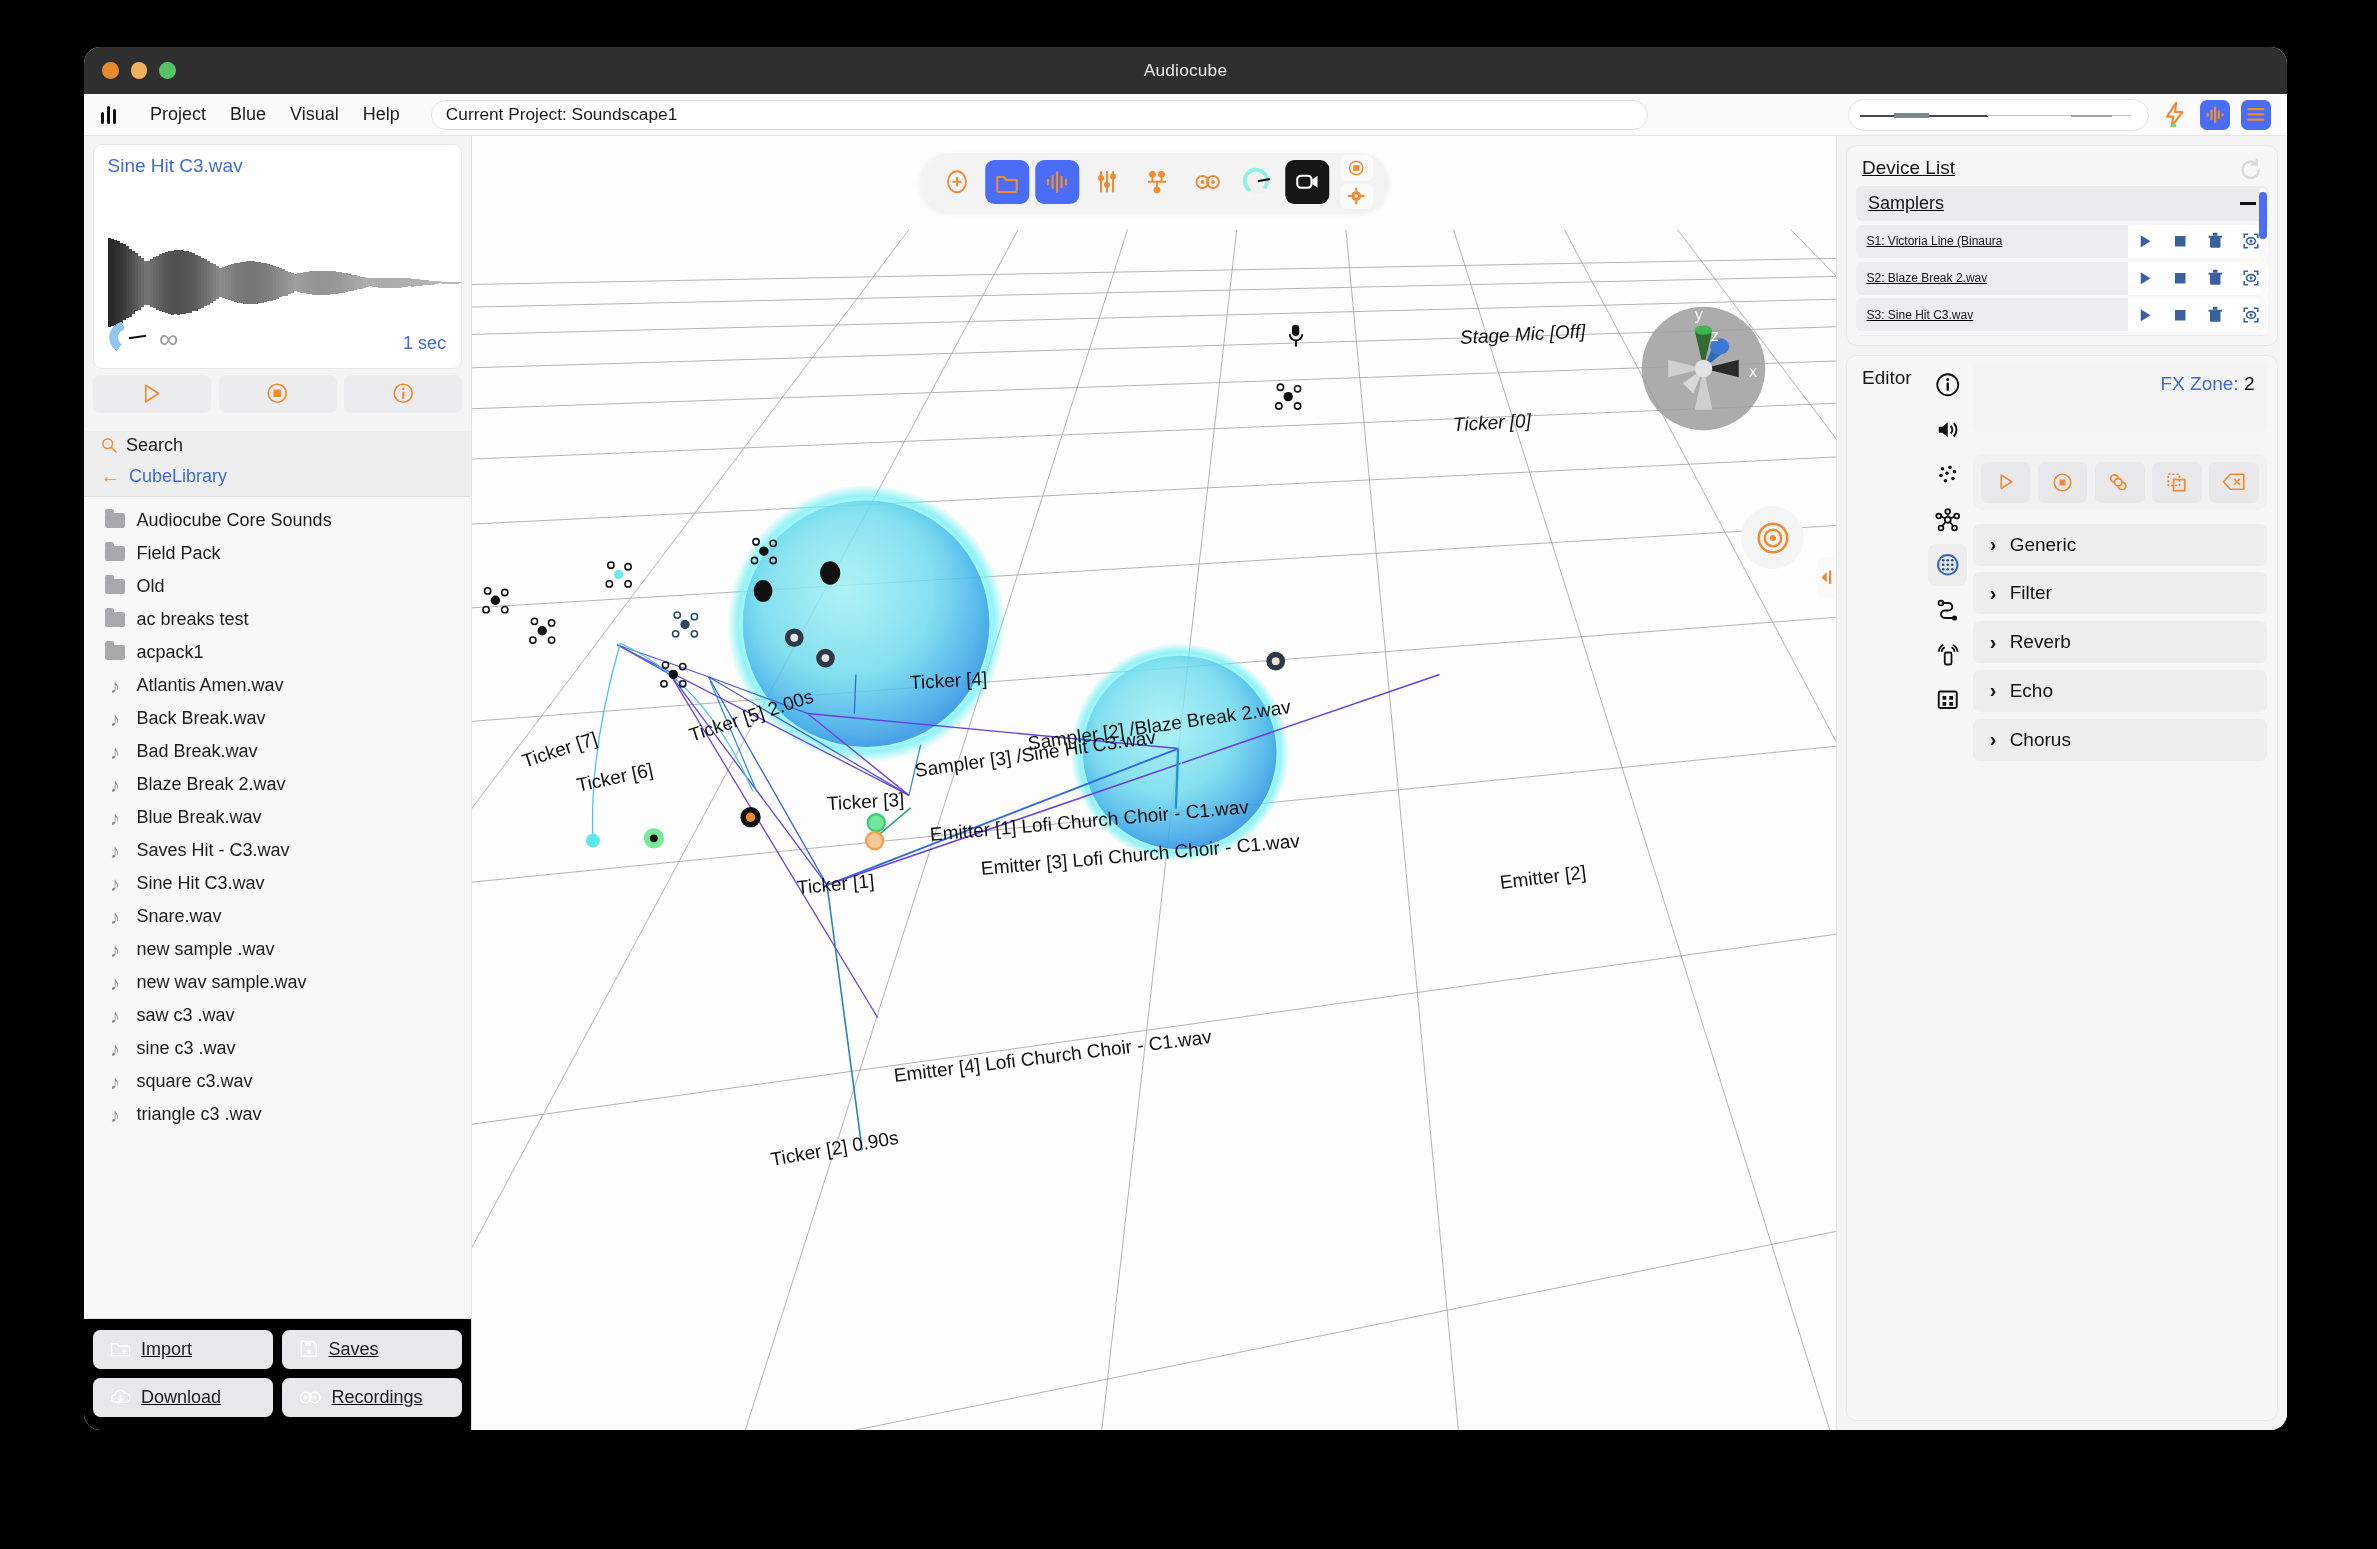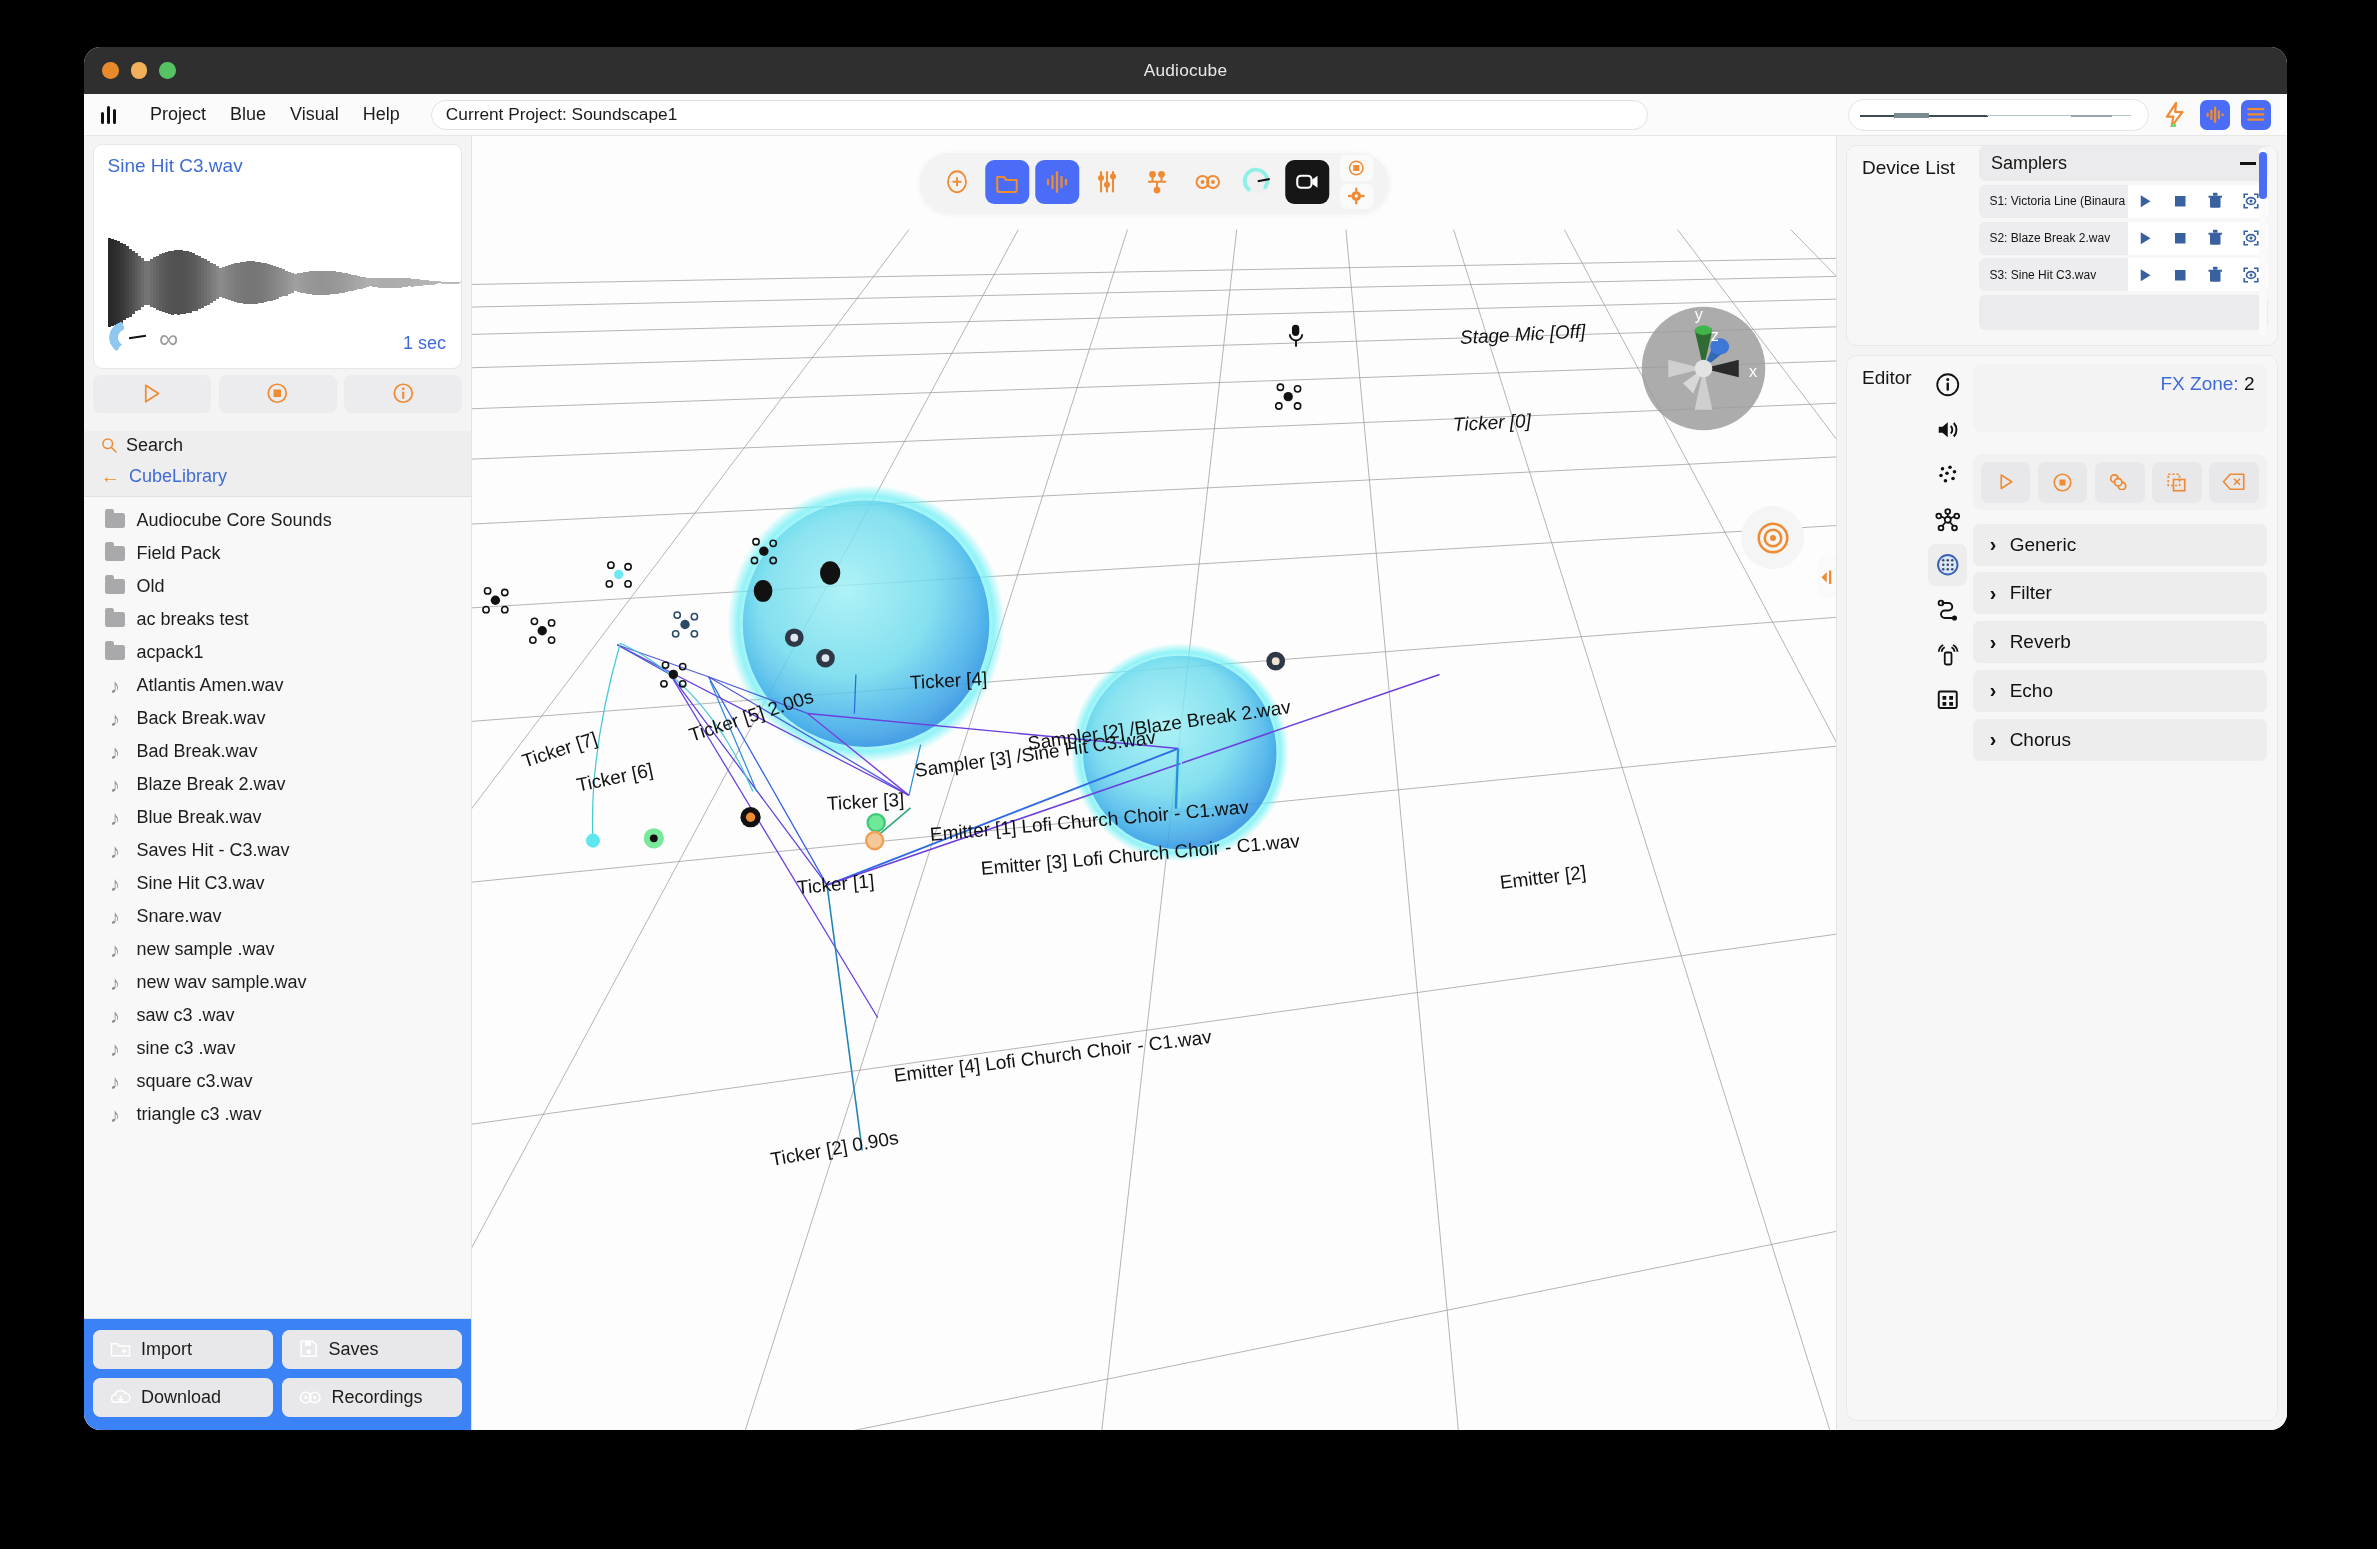--- a/index.html
+++ b/index.html
@@ -142,21 +142,21 @@
   }
   .folder-ico {
     width: 19.5px; height: 15px; background: #a9a9ab; border-radius: 2.3px; position: relative; flex: none;
   }
   .folder-ico::before {
     content:''; position:absolute; left:0; top:-3.8px; width:9px; height:4.5px;
     background:#a9a9ab; border-radius: 2.3px 2.3px 0 0;
   }
   .note-ico { width: 19.5px; flex: none; color: #8e8e90; font-size: 20px; text-align: center; line-height: 1; }
 
-  #side-bottom { padding: 10.5px 9px 13.5px 9px; background: #3b82f6; border-top: 0.8px solid #e3e3e3; }
+  #side-bottom { padding: 10.5px 9px 13.5px 9px; background: #000000; border-top: 0.8px solid #e3e3e3; text-decoration: underline; }
   #side-bottom .grid { display: grid; grid-template-columns: 1fr 1fr; gap: 9px; }
   .sbtn {
     height: 39px; border-radius: 7.5px; background: #e8e8ea;
     display: flex; align-items: center; gap: 10.5px; padding-left: 16.5px;
     font-size: 18px; color: #1c1c1c;
   }
   .sbtn svg { flex: none; }
 
   
   #viewport { flex: 1; position: relative; background: #fdfdfd; overflow: hidden; }
@@ -207,21 +207,21 @@
   }
   .scene-label.italic { font-style: italic; }
 
   
   #rightpanel {
     width: 451px; background: #f4f4f5;
     border-left: 0.8px solid #e3e3e3;
     padding: 9px; display: flex; flex-direction: column; gap: 9px;
   }
   .card { background: #f7f7f8; border: 0.8px solid #e9e9ea; border-radius: 10.5px; }
-  #device-card { height: 201px; display: flex; position: relative; }
+  #device-card { height: 201px; display: flex; flex-direction: column; position: relative; text-decoration: underline; }
   .card-title { font-size: 19px; color: #171717; padding: 10.5px 15px 7.5px 15px; }
   #refresh-ico { position: absolute; right: 13.5px; top: 10.5px; opacity: .12; }
   #device-body { position: relative; margin: 0 9px 9px 9px; flex: 1; overflow: hidden; }
   .dev-group {
     display: flex; align-items: center; justify-content: space-between;
     height: 35px; padding: 0 12px; background: #ebebed; border-radius: 6px;
     font-size: 18px; color: #141414; margin-bottom: 3.8px;
   }
   .dev-group .minus { width: 16.5px; height: 3px; background: #111; }
   .dev-row {

